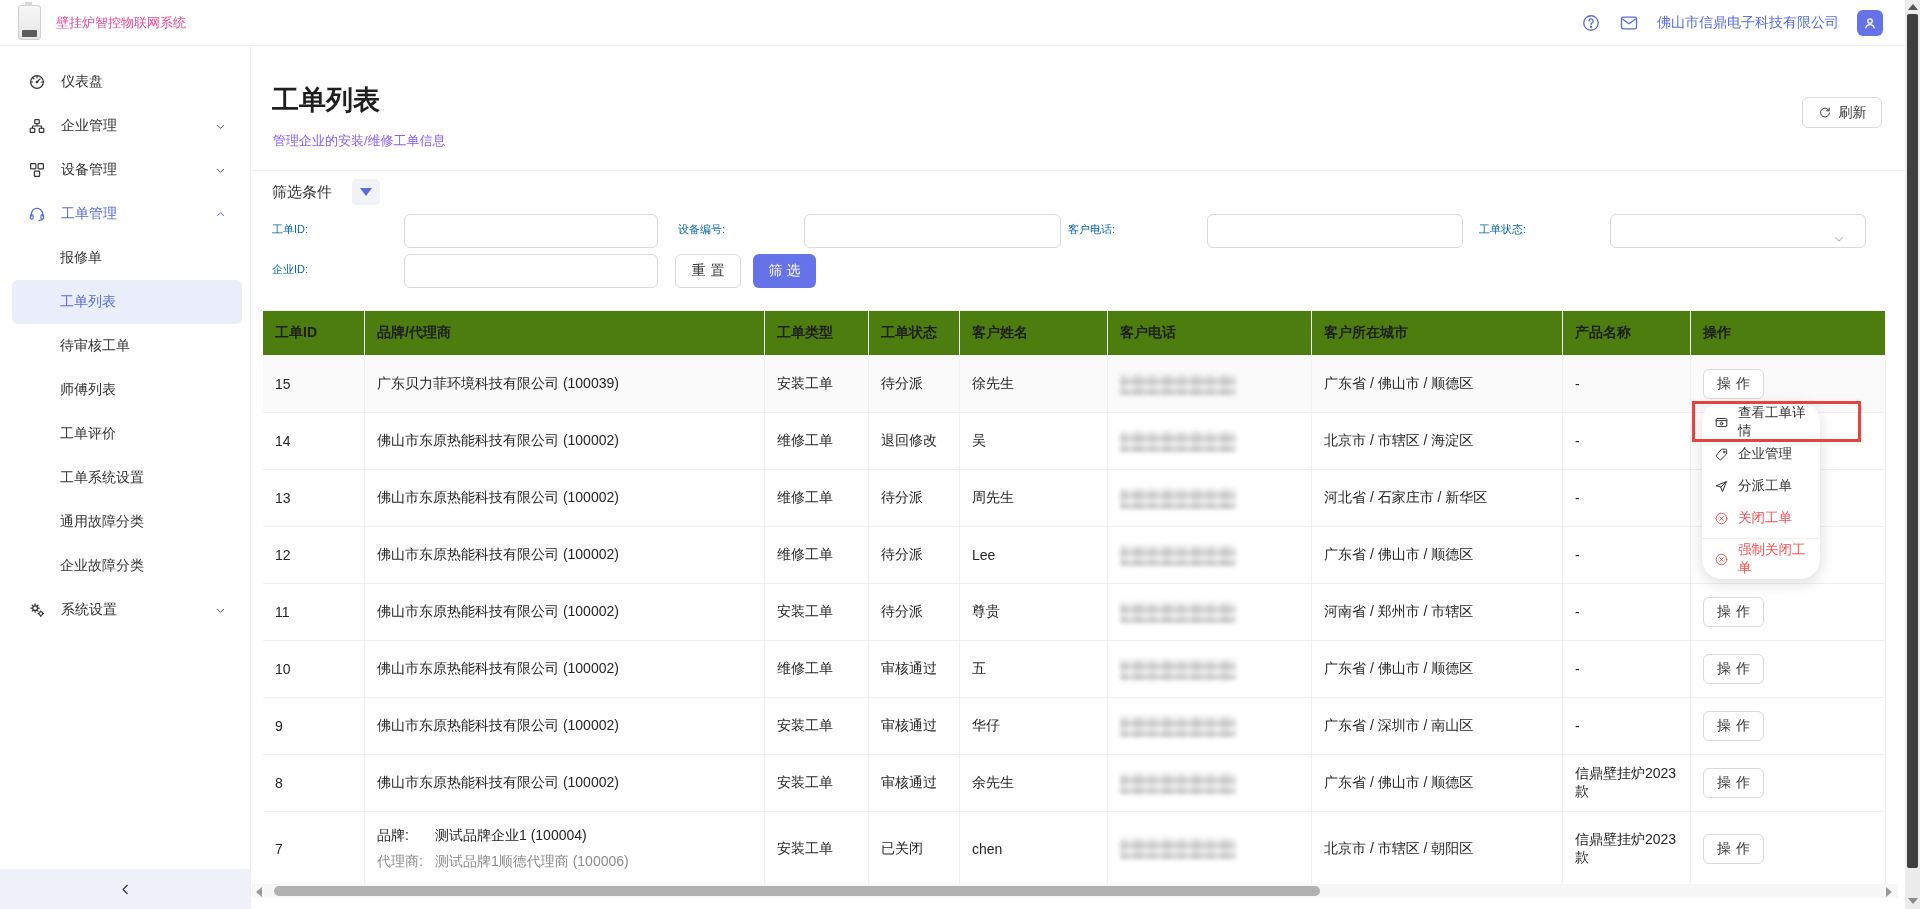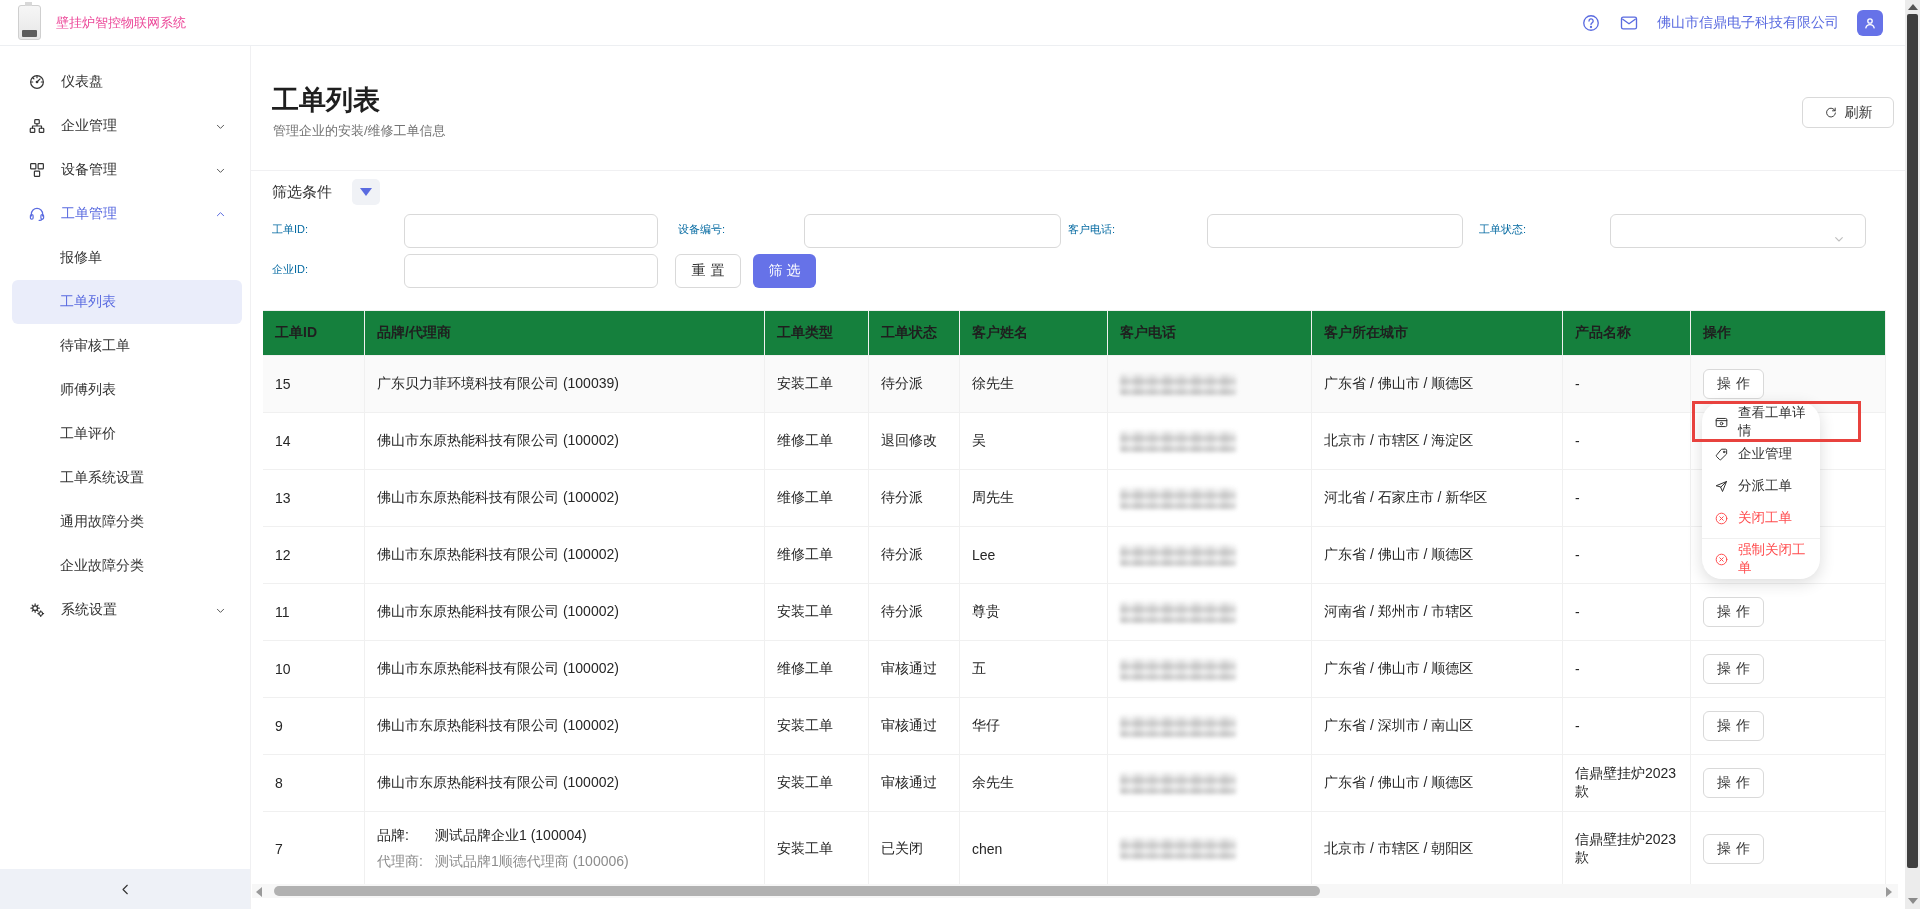--- a/index.html
+++ b/index.html
@@ -33,22 +33,22 @@
   .s-item.active{color:#5A6BE0;}
   .s-item.active .chev{color:#5A6BE0;}
   .s-sub{height:44px;line-height:44px;padding-left:60px;font-size:14px;color:#333;cursor:pointer;}
   .s-sub.selected{background:#EAEDFA;color:#5A6BE0;border-radius:6px;margin:0 8px 0 12px;padding-left:48px;}
   .side-footer{position:absolute;left:0;right:0;bottom:0;height:40px;background:#eef1f7;display:flex;align-items:center;justify-content:center;color:#333;cursor:pointer;}
   .side-footer .icw{width:17px;height:17px;}
 
   
   .main{position:absolute;top:46px;left:251px;right:0;bottom:0;background:#fff;}
   .page-title{position:absolute;left:21px;top:36px;font-size:27px;font-weight:700;color:#1f1f1f;}
-  .page-sub{position:absolute;left:22px;top:76px;font-size:13px;color:#737373;}
-  .btn-refresh{position:absolute;left:1551px;top:51px;width:92px;height:31px;border:1px solid #d9d9d9;border-radius:6px;background:#fff;
+  .page-sub{position:absolute;left:22px;top:86px;font-size:13px;color:#8b5cf6;}
+  .btn-refresh{position:absolute;left:1551px;top:51px;width:80px;height:31px;border:1px solid #d9d9d9;border-radius:6px;background:#fff;
                display:flex;align-items:center;justify-content:center;gap:7px;font-size:14px;color:#333;cursor:pointer;}
   .btn-refresh .icw{width:14px;height:14px;color:#333;}
   .divider{position:absolute;left:0;right:0;top:124px;height:1px;background:#f0f0f2;}
 
   
   .f-label{position:absolute;font-size:11px;color:#0369a1;}
   .sec-label{position:absolute;left:21px;top:137px;font-size:15px;color:#333;}
   .caret-box{position:absolute;left:101px;top:133px;width:28px;height:26px;background:#f0f2f6;border-radius:5px;
              display:flex;align-items:center;justify-content:center;cursor:pointer;}
   .tri-down{width:0;height:0;border-left:6px solid transparent;border-right:6px solid transparent;border-top:8px solid #5A6BE0;}
@@ -57,21 +57,21 @@
   .f-select{position:absolute;height:34px;border:1px solid #d9d9d9;border-radius:6px;background:#fff;box-sizing:border-box;cursor:pointer;}
   .f-select .icw{position:absolute;right:9px;top:8px;width:16px;height:16px;color:#bfbfbf;}
   .btn-reset{position:absolute;left:424px;top:208px;width:66px;height:34px;border:1px solid #d9d9d9;border-radius:6px;background:#fff;
              font-size:14px;color:#333;letter-spacing:5px;padding:0 4px 0 9px;cursor:pointer;font-family:inherit;}
   .btn-filter{position:absolute;left:502px;top:208px;width:63px;height:34px;border:none;border-radius:6px;background:#6672E8;
               font-size:14px;color:#fff;letter-spacing:4px;padding:0 4px 0 8px;cursor:pointer;font-family:inherit;}
 
   
   .table{position:absolute;left:12px;top:264px;width:1623px;font-size:14px;color:#262626;}
   .t-head,.t-row{display:grid;grid-template-columns:102px 400px 104px 91px 148px 204px 251px 128px 195px;}
-  .t-head > div{height:46px;background:#15803d;font-weight:700;color:#1f1f1f;display:flex;align-items:center;padding:0 12px;
+  .t-head > div{height:46px;background:#4d7c0f;font-weight:700;color:#1f1f1f;display:flex;align-items:center;padding:0 12px;
                 box-sizing:border-box;border-right:1px solid #f0f0f0;border-top:1px solid #f0f0f0;border-bottom:1px solid #f0f0f0;}
   .t-row > div{min-height:57px;display:flex;align-items:center;padding:0 12px;box-sizing:border-box;
                border-right:1px solid #f0f0f0;border-bottom:1px solid #f0f0f0;background:#fff;}
   .t-row.hover > div{background:#fafafa;}
   .t-row.tall > div{min-height:74px;}
   .brandcell.two{flex-direction:column;align-items:flex-start;justify-content:center;gap:8px;}
   .bl-line{display:flex;}
   .bl-label{width:58px;flex:none;}
   .bl-line.gray{color:#8c8c8c;}
   .blur{width:116px;height:21px;border-radius:2px;opacity:.8;filter:blur(2px);

